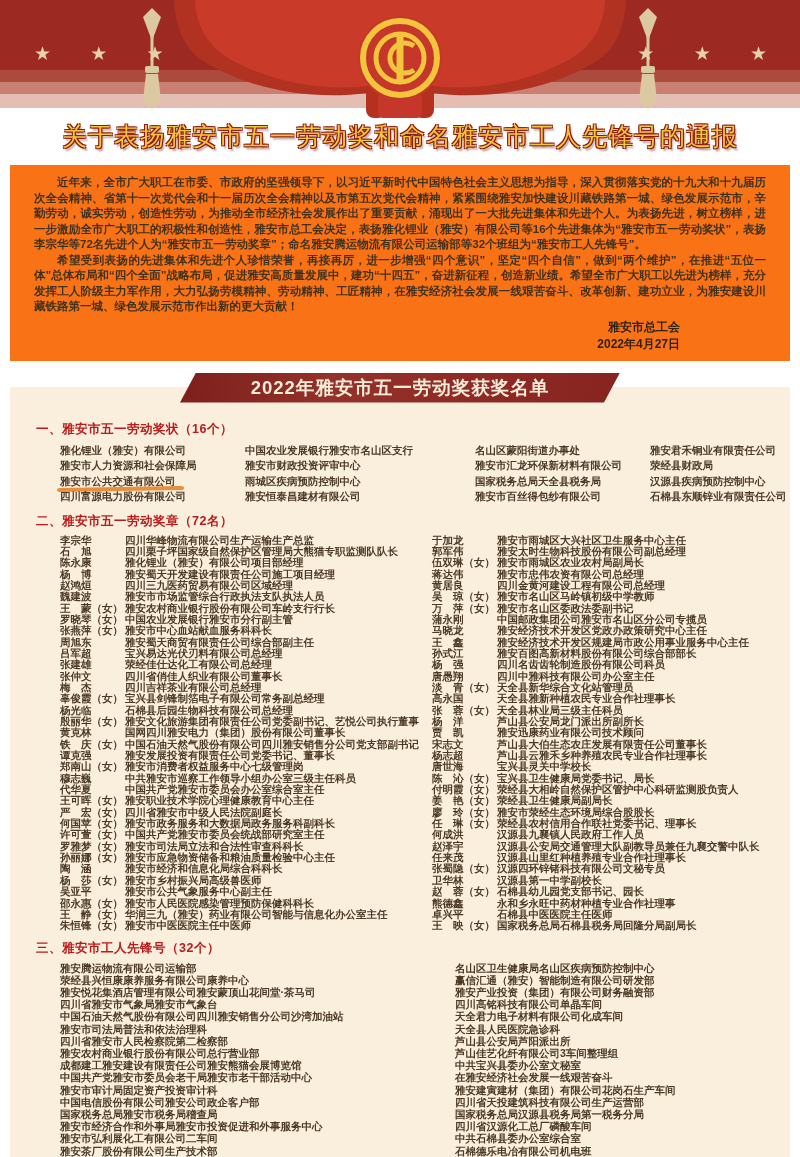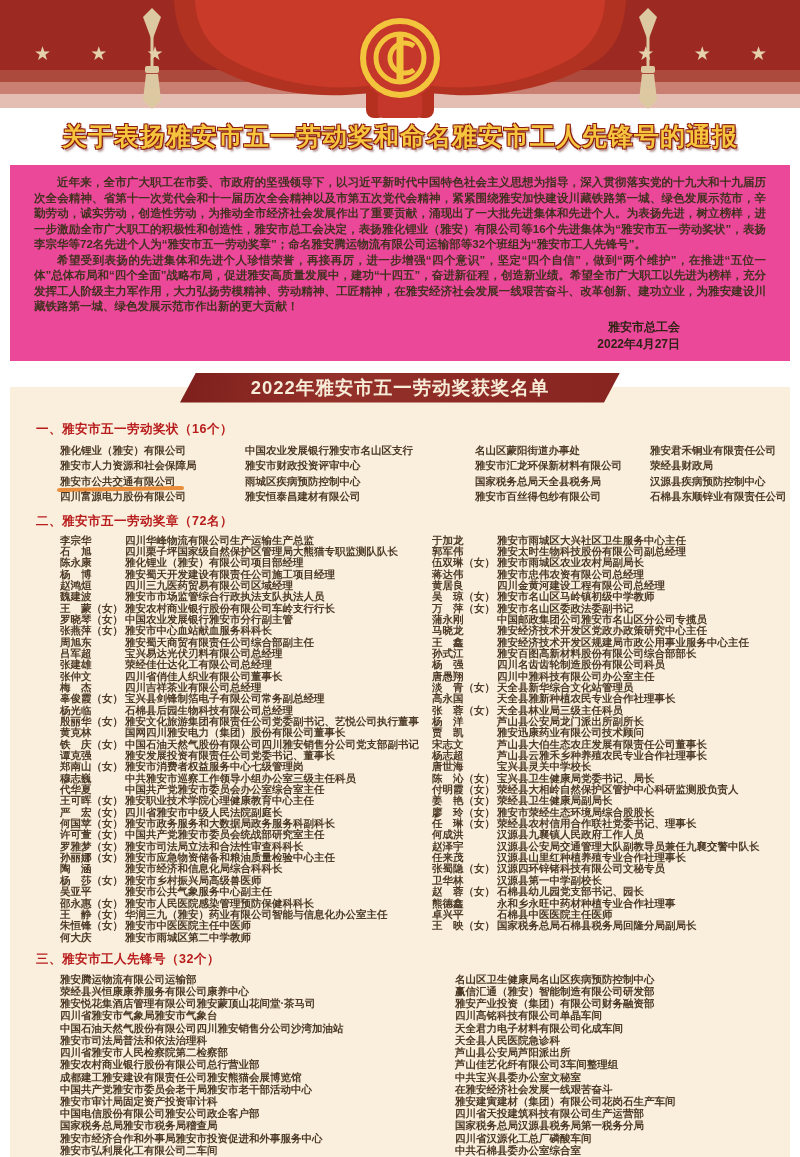--- a/index.html
+++ b/index.html
@@ -7,25 +7,25 @@
   .page { width:800px; min-height:1157px; background:#fff; position:relative; overflow:hidden; }
 
   
   .banner { position:relative; height:108px; background:#9d2a22; }
   .banner svg { position:absolute; top:0; left:0; z-index:2; }
   .stars { position:absolute; top:42px; z-index:3; color:#e3d2ab; font-size:19px; letter-spacing:17px; white-space:nowrap; }
   .stars.left { left:34px; }
   .stars.right { right:16px; }
 
   
-  .title { position:relative; z-index:1; text-align:center; margin:12px 0 12px; font-size:25px; font-weight:700; letter-spacing:1px; color:#f6c53e;
+  .title { position:relative; z-index:1; text-align:center; margin:12px 0 12px; font-size:25px; font-weight:400; letter-spacing:1px; color:#f6c53e;
     text-shadow:-1px -1px 0 #8c1b10, 1px -1px 0 #8c1b10, -1px 1px 0 #8c1b10, 1px 1px 0 #8c1b10, 2px 3px 2px rgba(90,10,5,.45); }
 
   
-  .intro { margin:6px 10px 0; background:#ec4899; padding:10px 24px 8px; color:#41311f; font-size:11.5px; line-height:15.5px; font-weight:600; }
+  .intro { margin:6px 10px 0; background:#f97316; padding:10px 24px 8px; color:#41311f; font-size:11.5px; line-height:15.5px; font-weight:600; }
   .intro p { margin:0; text-indent:2em; text-align:justify; }
   .sig { text-align:right; padding-right:86px; margin-top:4px; font-size:12px; font-weight:800; line-height:17px; color:#2f2316; }
 
   
   .ribbon { position:relative; z-index:3; width:440px; height:30px; margin:12px auto -16px; text-align:center; line-height:30px;
     color:#f6ecd8; font-size:18.5px; font-weight:800; letter-spacing:1px;
     background:linear-gradient(100deg,#7e1f1c,#94312a 35%,#882420);
     clip-path:polygon(16px 0, 100% 0, calc(100% - 16px) 100%, 0 100%);
     box-shadow:0 2px 3px rgba(0,0,0,.25); }
 
@@ -356,24 +356,20 @@
           <div class="row">
             <span class="nm">王　静（女）</span>
             <span class="ds">华润三九（雅安）药业有限公司智能与信息化办公室主任</span>
           </div>
 
           <div class="row">
             <span class="nm">朱恒锋（女）</span>
             <span class="ds">雅安市中医医院主任中医师</span>
           </div>
 
-          <div class="row">
-            <span class="nm">何大庆</span>
-            <span class="ds">雅安市雨城区第二中学教师</span>
-          </div>
         </div>
       <div class="s2col rightcol">
 
           <div class="row">
             <span class="nm">于加龙</span>
             <span class="ds">雅安市雨城区大兴社区卫生服务中心主任</span>
           </div>
 
           <div class="row">
             <span class="nm">郭军伟</span>

